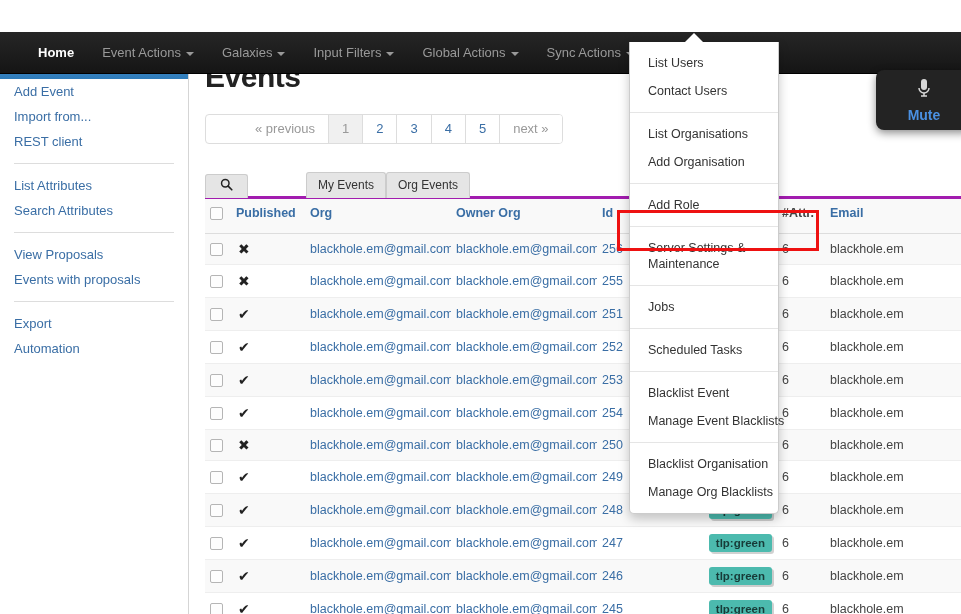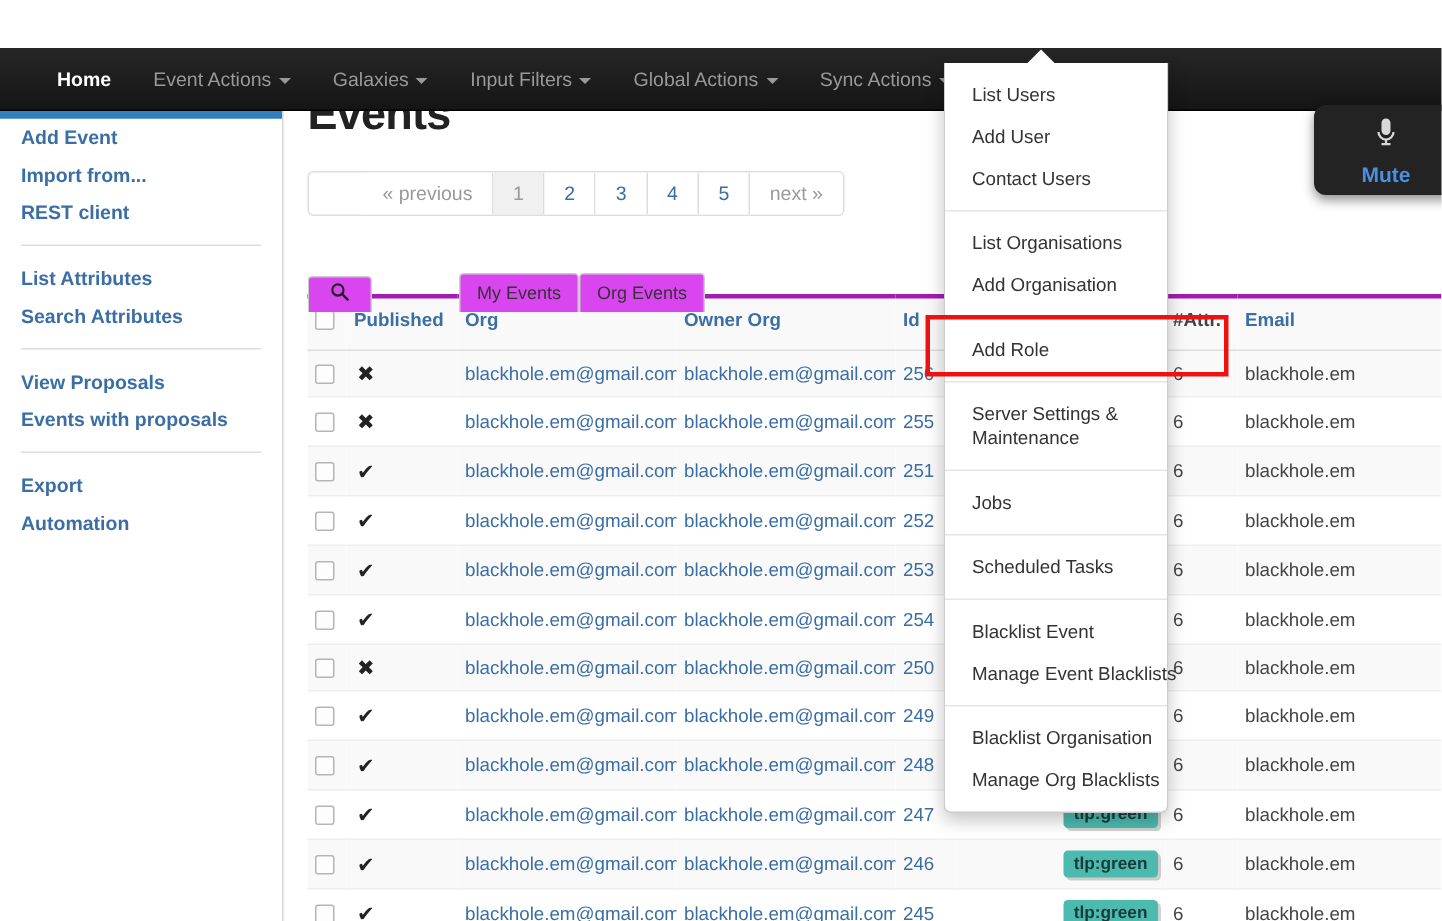--- a/index.html
+++ b/index.html
@@ -53,21 +53,20 @@
     z-index: 10;
   }
   .side-link {
     display: block;
     color: #3a6ea5;
     font-size: 13px;
     padding: 5px 14px;
     text-decoration: none;
     cursor: pointer;
     white-space: nowrap;
-    font-weight: bold;
   }
   .side-link.selected {
     background: #3a87c8;
     background-image: linear-gradient(to bottom, #4a95d4 0%, #2f7cba 100%);
     color: #ffffff;
     font-weight: bold;
     margin-left: 0;
   }
   .side-sep {
     height: 1px; background: #dddddd;
@@ -96,24 +95,24 @@
     background: #ffffff; line-height: 16px;
   }
   .pg:last-child { border-right: none; }
   .pg.muted { color: #999999; }
   .pg.current { background: #f0f0f0; color: #999999; }
 
   
   .tabs { display: flex; align-items: flex-end; height: 27px; }
   .tab {
     border: 1px solid #cccccc; border-bottom: none;
-    background: #d946ef;
+    background: #e5e5e5;
     padding: 4px 11px; font-size: 12px; color: #333333;
     border-radius: 3px 3px 0 0; cursor: pointer;
-    line-height: 17px; position: relative; top: 12px;
+    line-height: 17px; position: relative; top: 2px;
   }
   .tab.icon-tab { padding: 3px 14px; font-weight: bold; font-size: 13px; }
   .tab-gap { width: 58px; }
 
   
   table { border-collapse: collapse; width: 760px; table-layout: fixed; }
   thead th {
     background: #f9f9f9;
     color: #3a6ea5;
     font-size: 12.5px;
@@ -421,21 +420,20 @@
             <td class="col-tags"><span class="tag">tlp:green</span></td>
             <td class="col-attr num">6</td>
             <td class="col-email" style="color: rgb(68, 68, 68);">blackhole.em</td>
           </tr>
         </tbody>
     </table>
   </div>
 
   <div class="dropdown">
     <a class="dd-item">List Users</a>
-    <a class="dd-item">Add User</a>
     <a class="dd-item">Contact Users</a>
     <div class="dd-sep"></div>
     <a class="dd-item">List Organisations</a>
     <a class="dd-item">Add Organisation</a>
     <div class="dd-sep"></div>
     <a class="dd-item">Add Role</a>
     <div class="dd-sep"></div>
     <a class="dd-item wrap">Server Settings &amp; Maintenance</a>
     <div class="dd-sep"></div>
     <a class="dd-item">Jobs</a>

